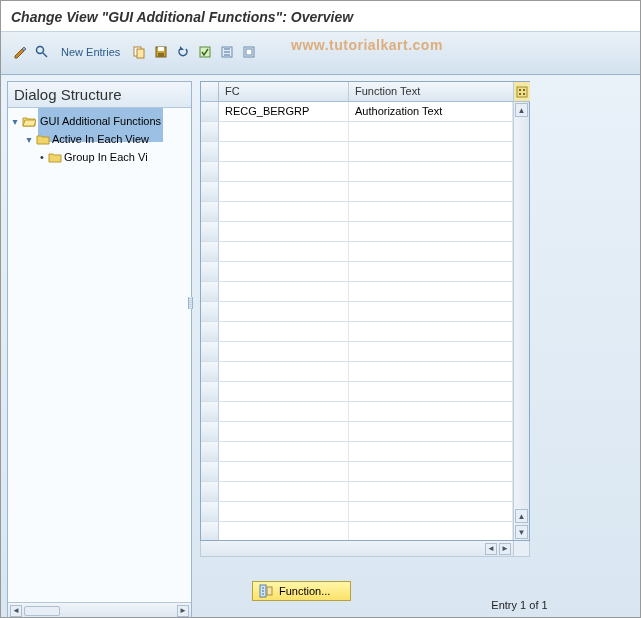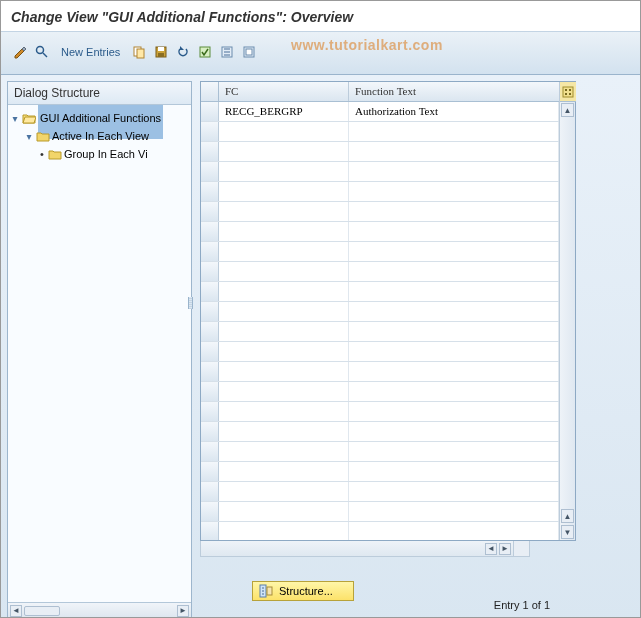--- a/index.html
+++ b/index.html
@@ -69,21 +69,21 @@
   background: #f9fcff;
   border: 1px solid #9db6cd;
   margin: 6px 0 6px 6px;
   display: flex;
   flex-direction: column;
 }
 .sidebar-head {
   background: linear-gradient(#f2f6fb,#dde9f4);
   border-bottom: 1px solid #b3c7d9;
   padding: 4px 6px;
-  font-size: 12px;
+  font-size: 15px;
   color: #333;
 }
 .tree {
   flex: 1;
   overflow-x: auto;
   overflow-y: auto;
   padding: 4px 2px;
   white-space: nowrap;
 }
 .tree-row {
@@ -119,26 +119,25 @@
 .sb-thumb {
   flex:0 0 36px;height:10px;background:#e8eef5;border:1px solid #aebfd1;border-radius:2px;margin-left:2px;
 }
 .right-pane {
   flex: 1;
   padding: 6px 6px 6px 8px;
   display:flex;flex-direction:column;
   position:relative;
 }
 .table-container {
-  width: 376px;
+  width: 330px;
   border: 1px solid #8da9c4;
   background:#fff;
   display:flex;
   height: 460px;
-  font-family: Liberation Serif, serif;
 }
 .table-main { flex:1; display:flex; flex-direction:column; }
 .thead {
   display:flex;
   background: linear-gradient(#f3f7fb,#dbe6f0);
   border-bottom: 1px solid #a9bfd3;
   height: 20px;
 }
 .th {
   padding: 3px 6px;
@@ -478,18 +477,18 @@
 
     <div class="footer">
       <div class="position-btn">
         <span class="picon">
           <svg width="14" height="14" viewBox="0 0 14 14">
               <rect x="1" y="1" width="6" height="12" fill="#cfe4f8" stroke="#5b7fa7"></rect>
               <rect x="8" y="3" width="5" height="8" fill="#f7e6b1" stroke="#a78d3b"></rect>
               <path d="M3 4 L5 4 M3 7 L5 7 M3 10 L5 10" stroke="#4a6d96"></path>
             </svg>
         </span>
-        <span>Structure...</span>
+        <span>Function...</span>
       </div>
       <span class="entry-text">Entry 1 of 1</span>
     </div>
   </div>
 </div>
 
 </body></html>

